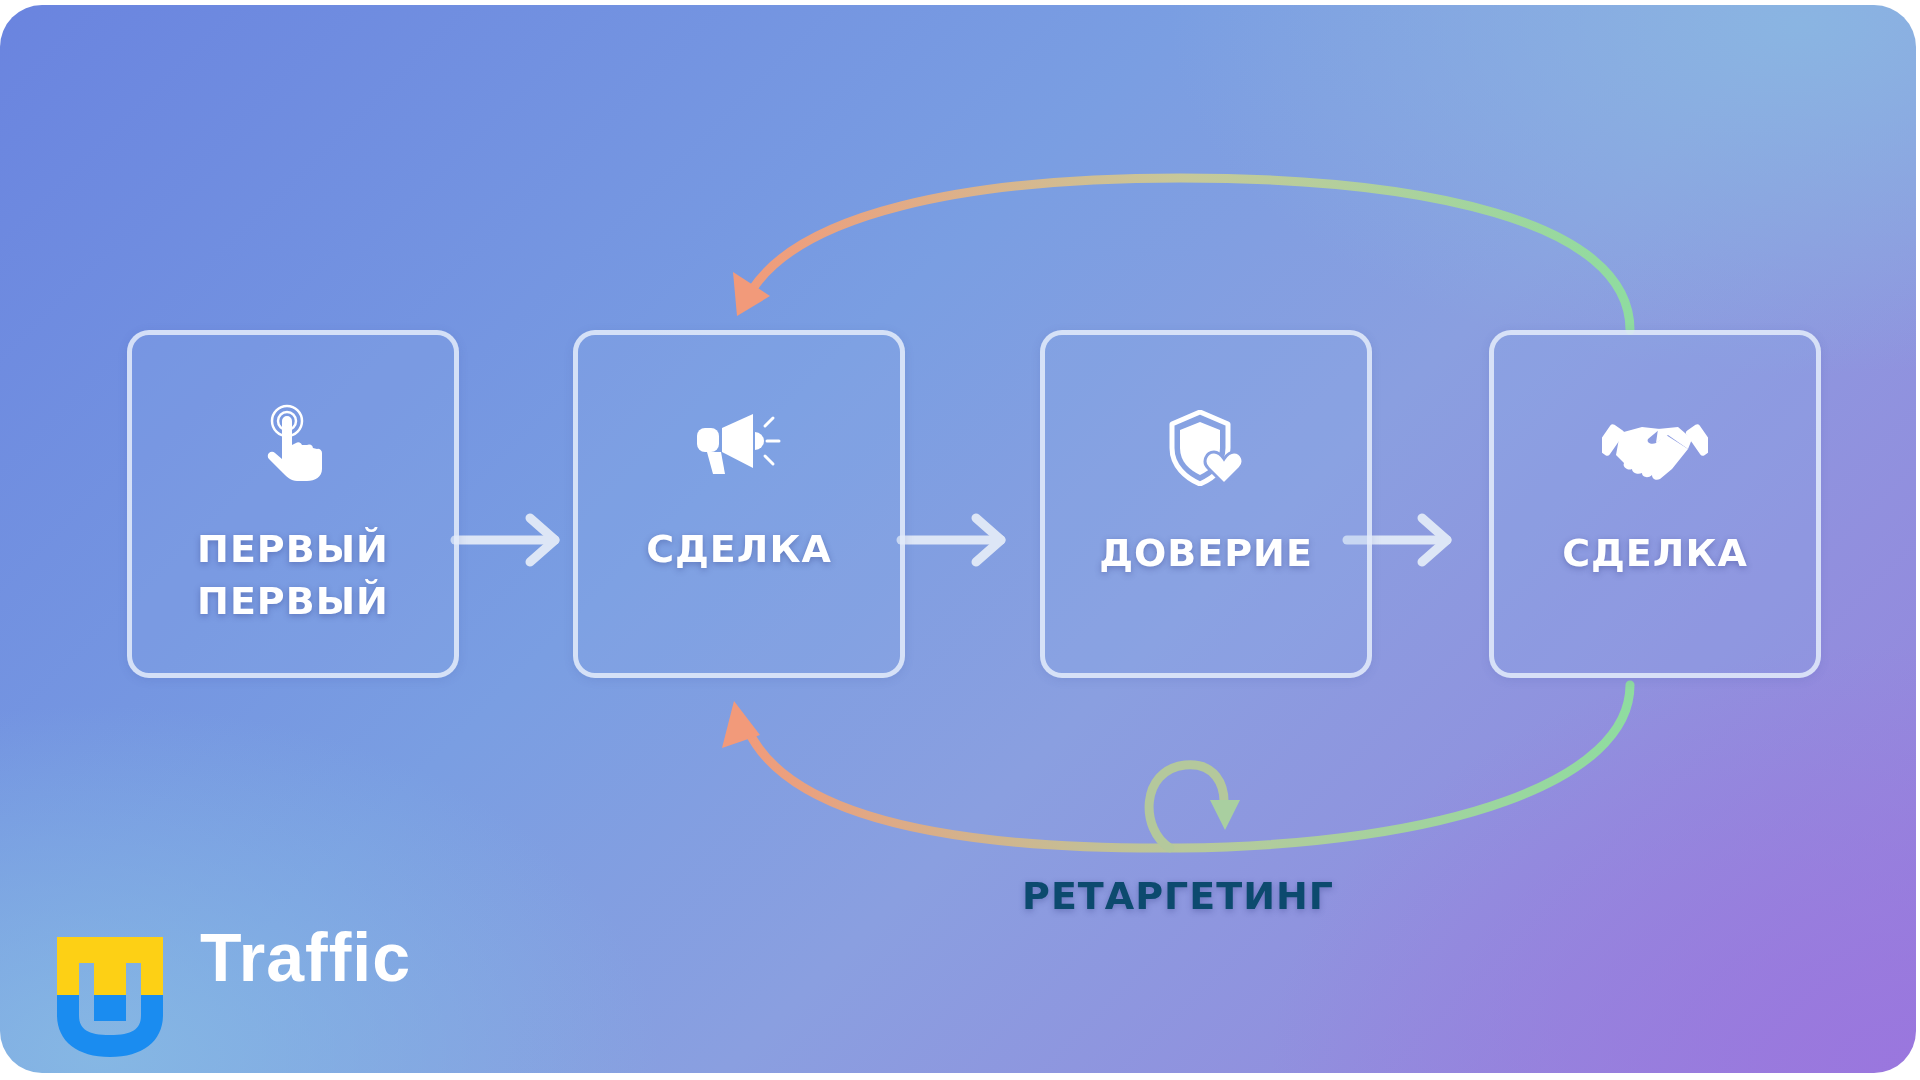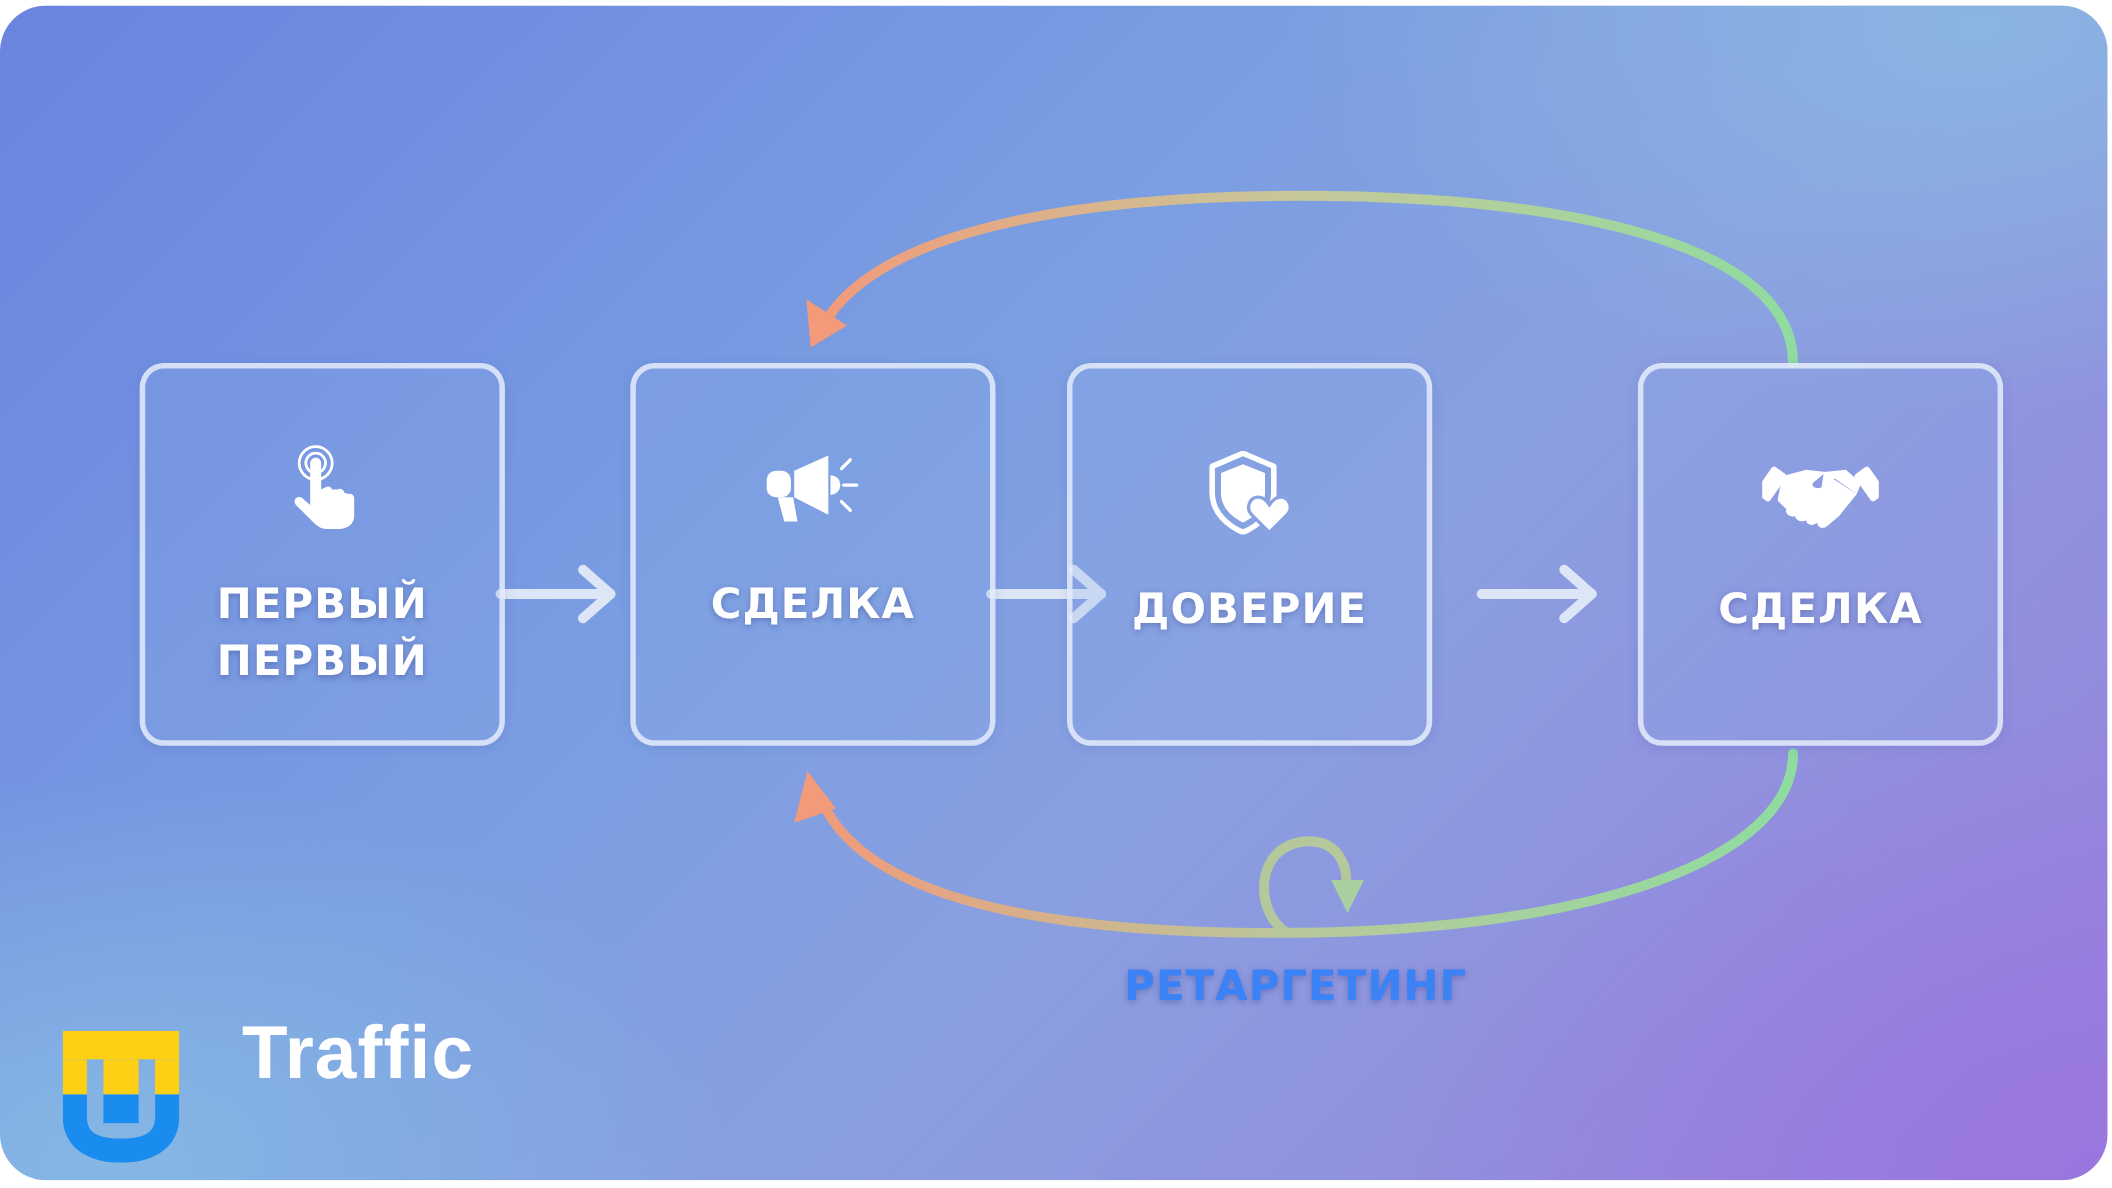--- a/index.html
+++ b/index.html
@@ -26,31 +26,30 @@
   .box .icon { position: absolute; left: 50%; transform: translateX(-50%); top: 74px; }
   .box .label {
     position: absolute; left: 0; right: 0; text-align: center;
     color: #ffffff; font-weight: bold; font-size: 38px; line-height: 52px; letter-spacing: 1px;
     text-shadow: 0 2px 6px rgba(40,50,120,0.35);
     font-family: "DejaVu Sans", sans-serif;
   }
   .label.two { top: 168px; margin-top: 20px; }
   .label.one { top: 192px; }
   .retarget {
-    position: absolute; left: 1022px; top: 874px; width: 312px; 
-    color: #3b82f6; font-weight: bold; font-size: 38px; letter-spacing: 1px;
+    position: absolute; left: 1022px; top: 874px; width: 312px; text-align: center;
+    color: #0c4a6e; font-weight: bold; font-size: 38px; letter-spacing: 1px;
     text-shadow: 0 2px 6px rgba(40,50,120,0.35);
     font-family: "DejaVu Sans", sans-serif;
   }
   .logo-mark { position: absolute; left: 57px; top: 937px; width: 106px; height: 120px; }
   .logo-text {
     position: absolute; left: 200px; top: 924px; color: #fff; font-weight: bold;
     font-size: 68px; line-height: 66px; letter-spacing: 1px;
     font-family: "Liberation Sans", sans-serif;
-    margin-left: 20px;
   }
   .logo-text div { display: block; }
 </style>
 </head>
 <body>
 
 <div class="card"></div>
 
 <svg class="overlay" viewBox="0 0 1920 1080">
   <defs>
@@ -115,21 +114,21 @@
     <path d="M12 40 L26 40 L30 62 L18 62 Z" fill="#fff"></path>
     <line x1="70" y1="14" x2="78" y2="6" stroke="#fff" stroke-width="3" stroke-linecap="round"></line>
     <line x1="72" y1="29" x2="84" y2="29" stroke="#fff" stroke-width="3" stroke-linecap="round"></line>
     <line x1="70" y1="44" x2="78" y2="52" stroke="#fff" stroke-width="3" stroke-linecap="round"></line>
   </svg>
   <div class="label two">
     <div>СДЕЛКА</div>
   </div>
 </div>
 
-<div class="box" style="left:970px;">
+<div class="box" style="left:1040px;">
   <svg class="icon" width="80" height="76" viewBox="0 0 80 76" style="top:75px">
     <path d="M34 2 L62 14 L62 38 C 62 56, 48 68, 34 74 C 20 68, 6 56, 6 38 L6 14 Z" fill="none" stroke="#fff" stroke-width="5" stroke-linejoin="round"></path>
     <path d="M34 12 L54 20 L54 38 C 54 52, 44 60, 34 65 C 24 60, 14 52, 14 38 L14 20 Z" fill="#fff"></path>
     <path d="M58 74 L42 58 C 36 52, 40 42, 48 42 C 52 42, 56 46, 58 49 C 60 46, 64 42, 68 42 C 76 42, 80 52, 74 58 Z" fill="#fff" stroke="#8aa2e2" stroke-width="3"></path>
   </svg>
   <div class="label one">ДОВЕРИЕ</div>
 </div>
 
 <div class="box" style="left:1489px;">
   <svg class="icon" width="106" height="70" viewBox="0 0 106 70" style="top:78px">

